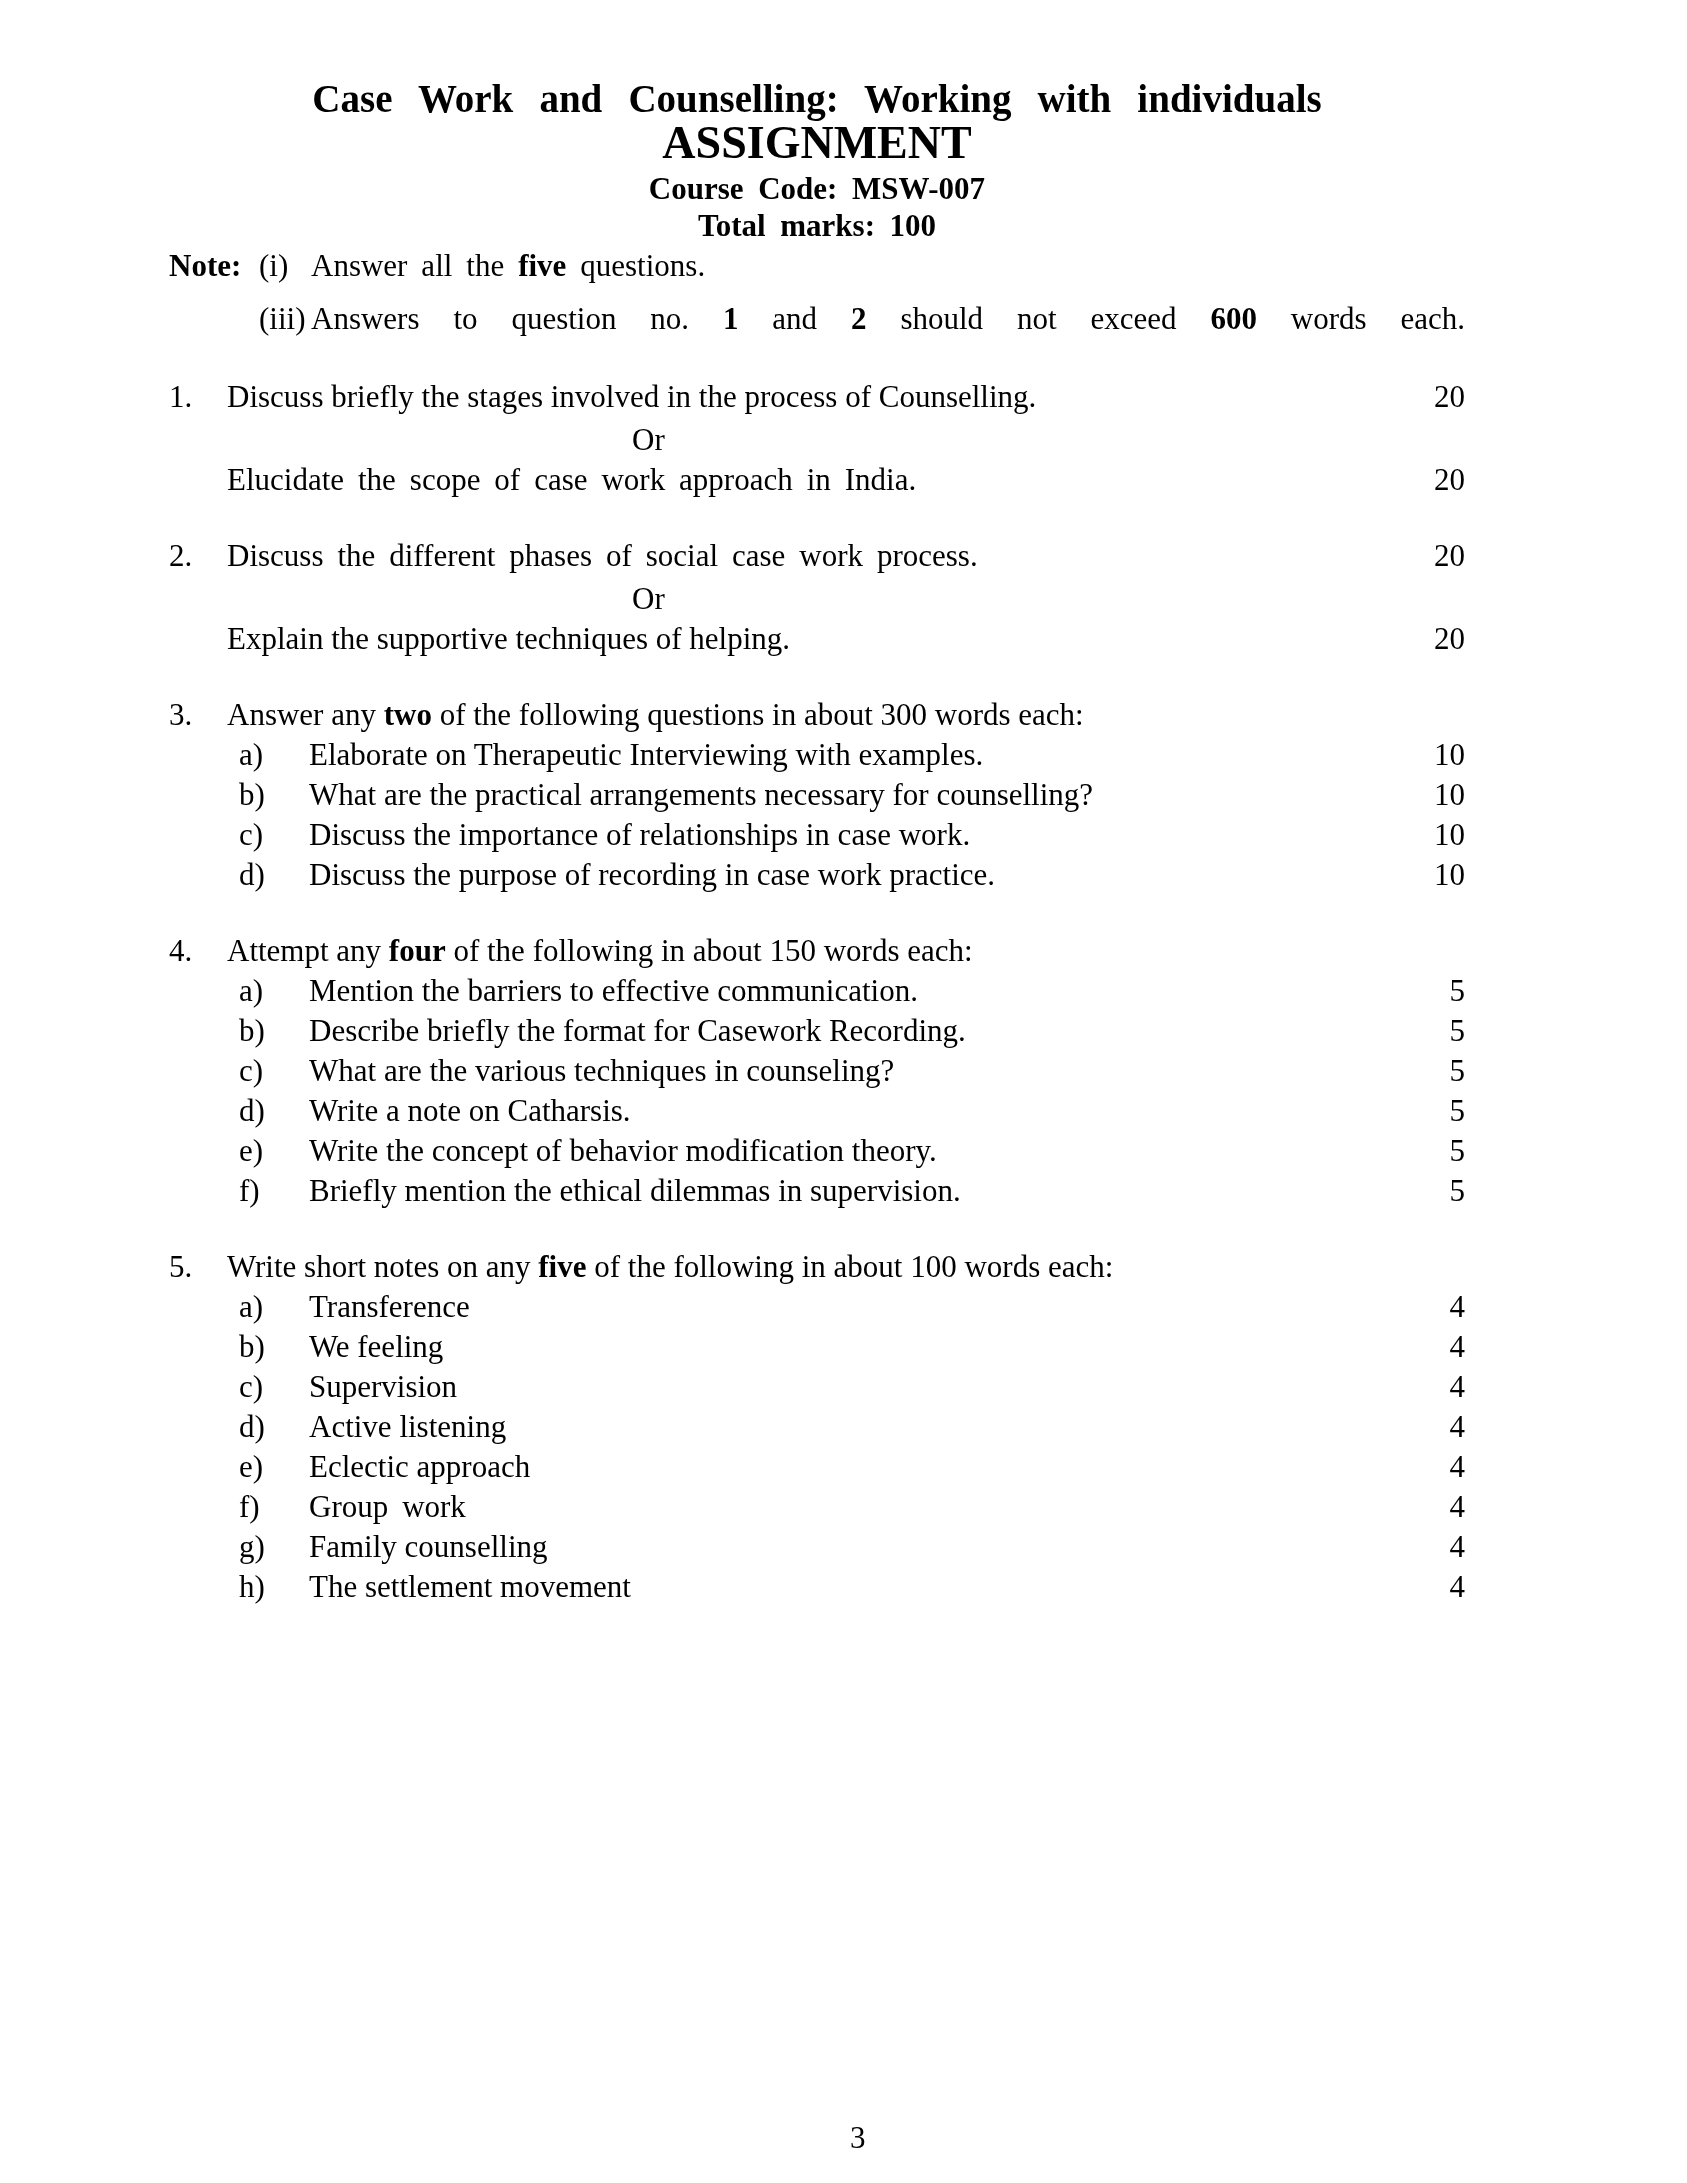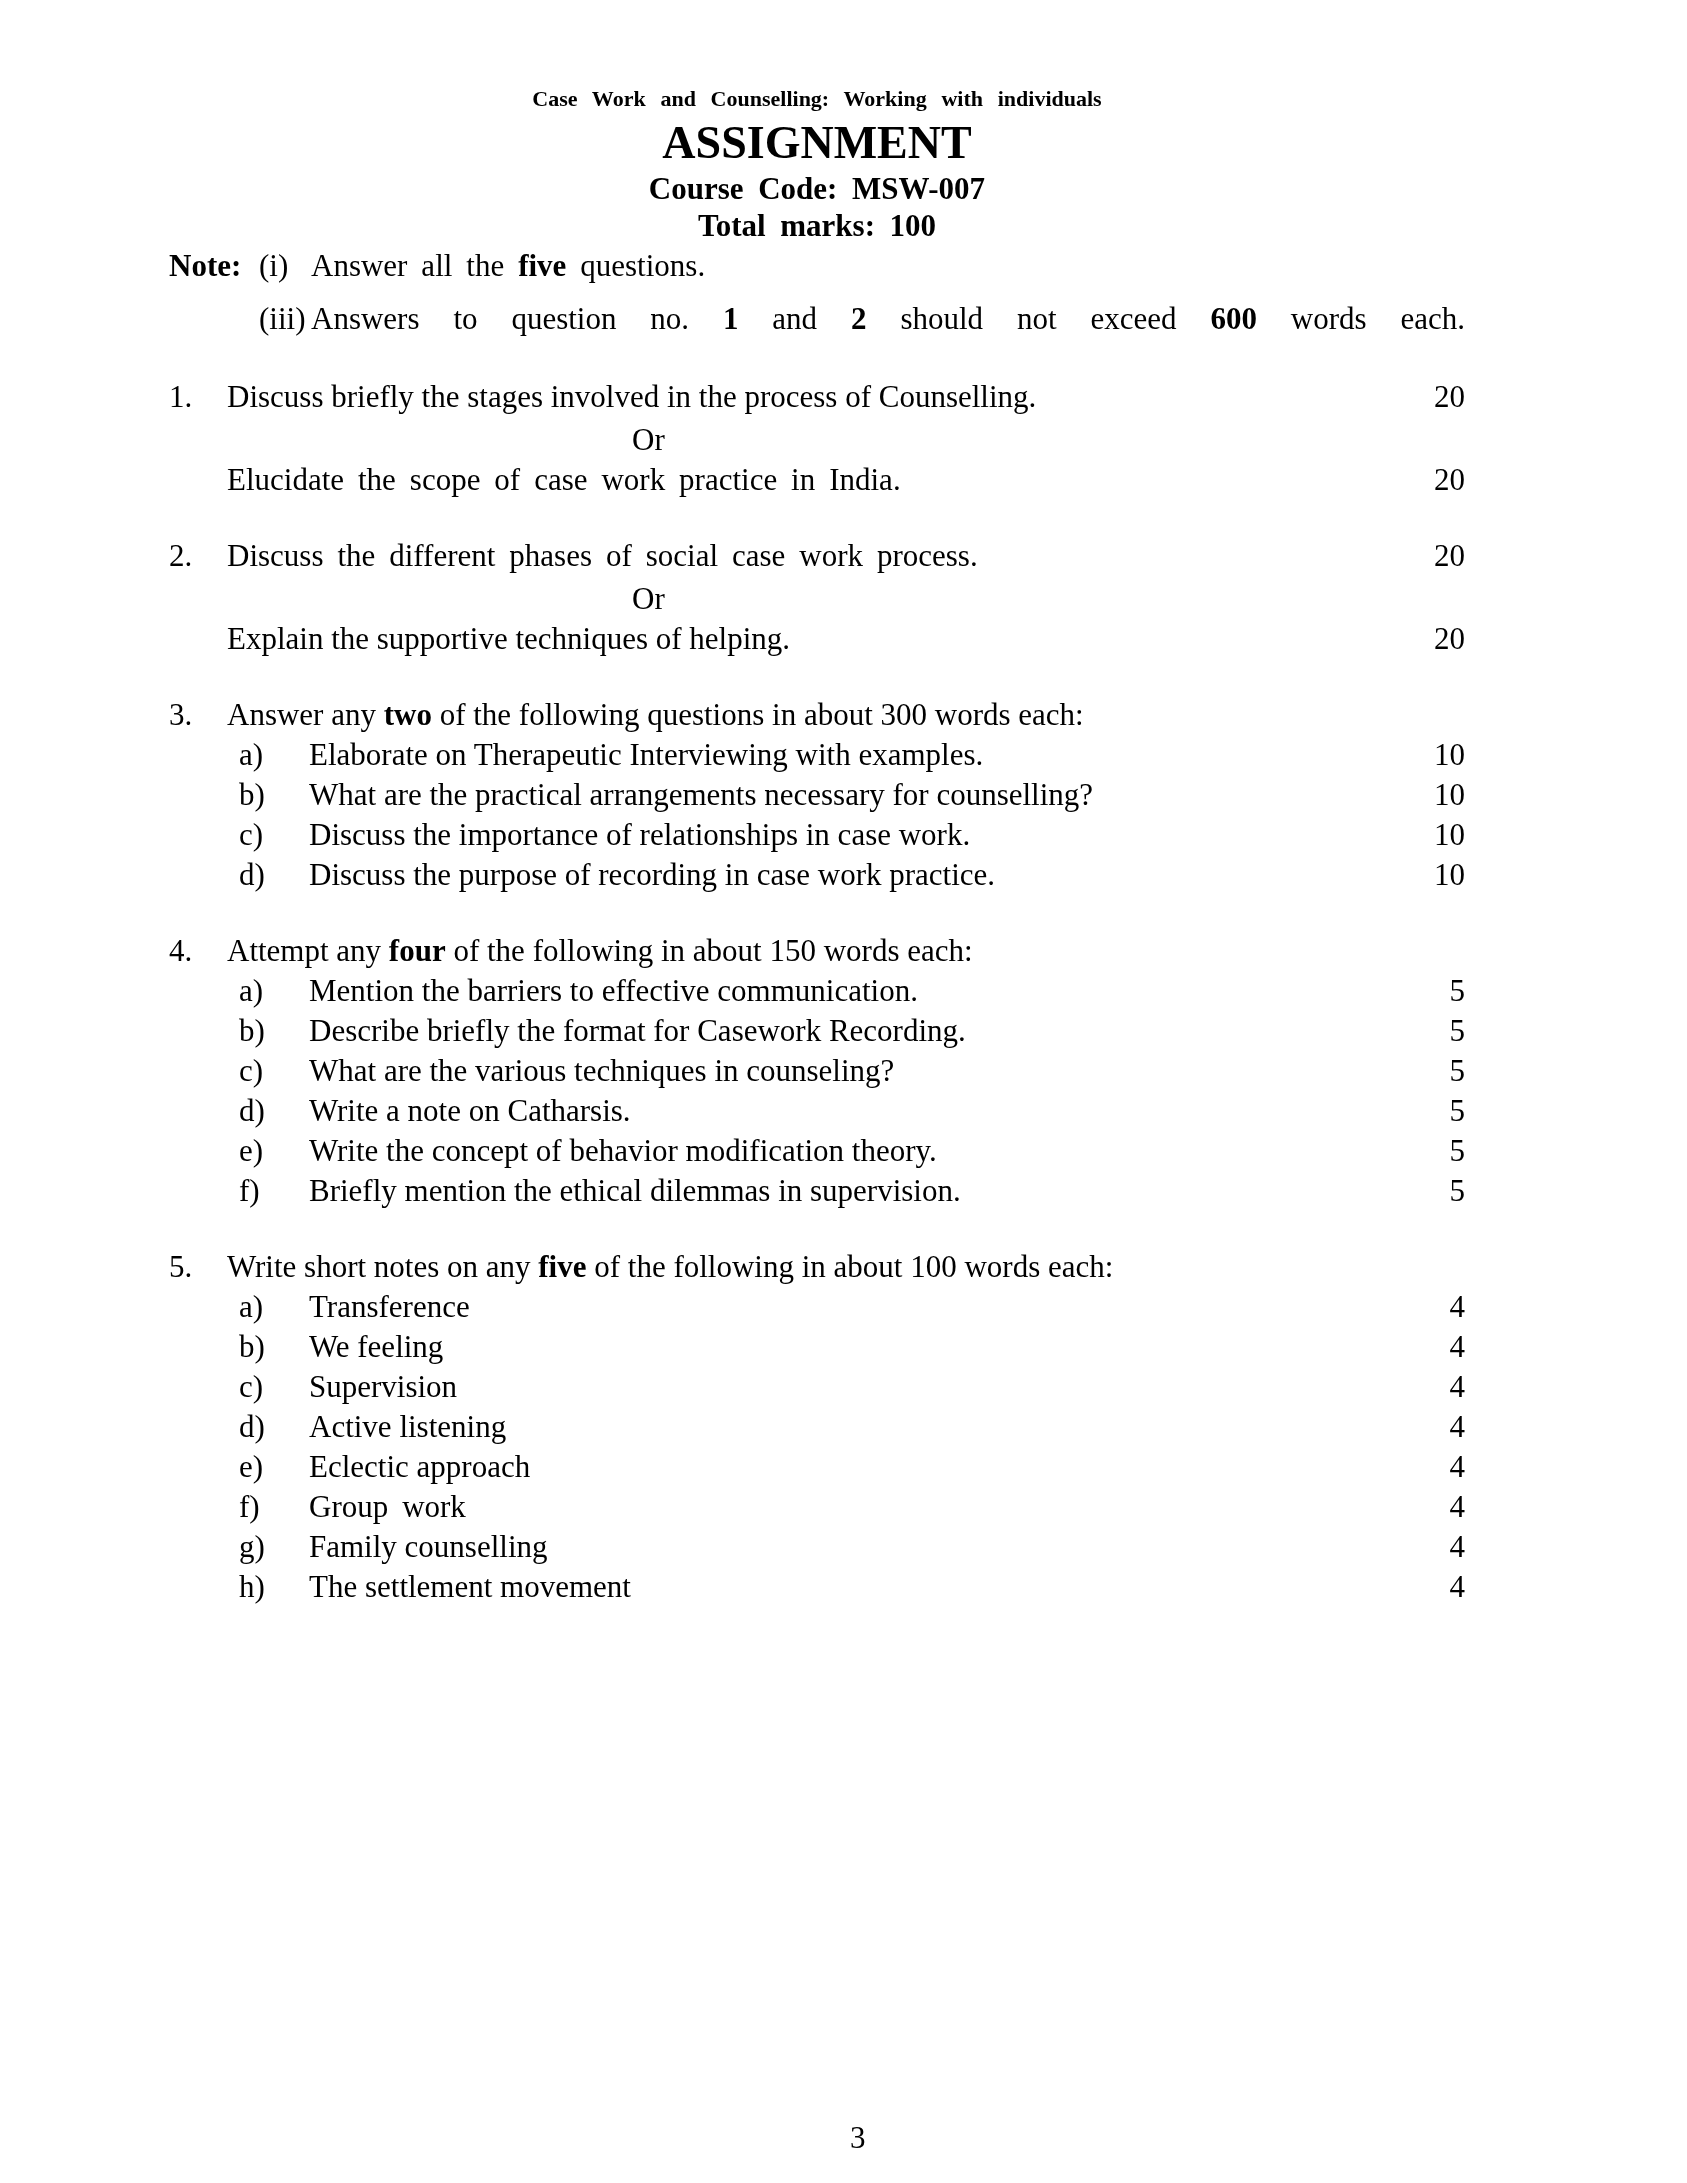--- a/index.html
+++ b/index.html
@@ -14,21 +14,21 @@
   }
   .content{
     margin-left:169px;
     width:1296px;
   }
   
   .title{
     margin-top:77px;
     text-align:center;
     font-weight:bold;
-    font-size:22px;
+    font-size:39px;
     line-height:44px;
     word-spacing:0.42em;
   }
   .subtitle{
     margin-top:0;
     text-align:center;
     font-weight:bold;
     font-size:46px;
     line-height:44px;
   }
@@ -112,21 +112,21 @@
     <main id="questions">
         <section class="question">
           <div class="row">
             <span class="q-num">1.</span>
             <div class="q-text"><span>Discuss briefly the stages involved in the process of Counselling.</span></div>
             <span class="q-marks">20</span>
           </div>
           <div class="or-row"><span class="or-label">Or</span></div>
           <div class="row">
             <span class="q-num"></span>
-            <div class="q-text wide"><span>Elucidate the scope of case work practice in India.</span></div>
+            <div class="q-text wide"><span>Elucidate the scope of case work approach in India.</span></div>
             <span class="q-marks">20</span>
           </div>
         </section>
         <section class="question">
           <div class="row">
             <span class="q-num">2.</span>
             <div class="q-text wide"><span>Discuss the different phases of social case work process.</span></div>
             <span class="q-marks">20</span>
           </div>
           <div class="or-row"><span class="or-label">Or</span></div>

